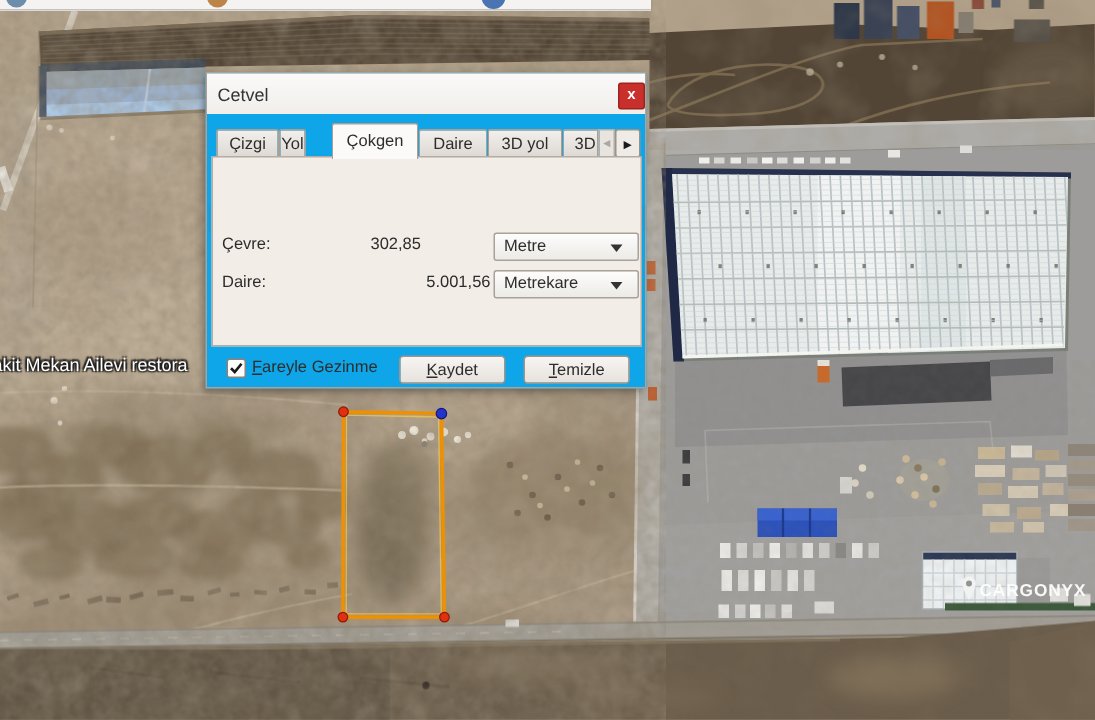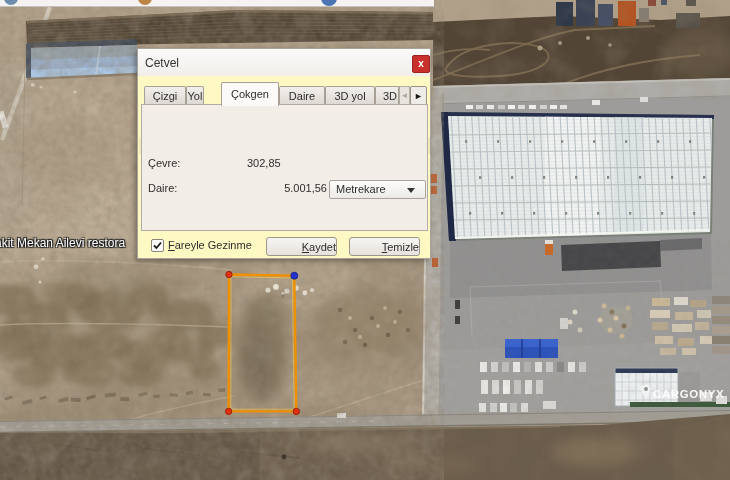--- a/index.html
+++ b/index.html
@@ -1,20 +1,20 @@
 <!DOCTYPE html>
 <html><head><meta charset="utf-8">
 <style>
 html,body{margin:0;padding:0;background:#fff}
 #stage{position:relative;width:730px;height:480px;overflow:hidden;font-family:"Liberation Sans",sans-serif}
 #stage *{box-sizing:border-box}
 .abs{position:absolute}
 .tab{position:absolute;top:10px;height:19px;background:linear-gradient(#f2efec,#ddd8d2);border:1px solid #a8a097;border-bottom:none;border-radius:2px 2px 0 0;text-align:center;line-height:19px}
 .combo{position:absolute;left:187px;width:97px;height:19px;background:linear-gradient(#fdfdfc,#eceae6);border:1px solid #a9a29b;border-radius:2px}
-.btn{position:absolute;top:188px;width:71px;height:19px;background:linear-gradient(#f7f5f2,#e6e2dd);border:1px solid #9c958c;border-radius:3px;text-align:right;line-height:18px}
+.btn{position:absolute;top:188px;width:71px;height:19px;background:linear-gradient(#f7f5f2,#e6e2dd);border:1px solid #9c958c;border-radius:3px;text-align:center;line-height:18px}
 </style></head>
 <body>
 <div id="stage">
 
 <svg class="abs" style="left:0;top:0" width="730" height="480" viewBox="0 0 730 480">
 <defs>
 <filter id="soft" x="-40%" y="-40%" width="180%" height="180%">
           <feGaussianBlur stdDeviation="6"></feGaussianBlur>
         </filter>
 <filter id="soft2" x="-40%" y="-40%" width="180%" height="180%">
@@ -568,21 +568,21 @@
 
 <div class="abs" style="left:0;top:0;width:434px;height:7px;background:#f5f3f1;border-bottom:1px solid #c6c2bd;overflow:hidden">
 
 <div style="position:absolute;left:4px;top:-9px;width:14px;height:14px;border-radius:50%;background:#6e8cab"></div>
 
 <div style="position:absolute;left:138px;top:-9px;width:14px;height:14px;border-radius:50%;background:#bd8448"></div>
 
 <div style="position:absolute;left:321px;top:-10px;width:16px;height:16px;border-radius:50%;background:#4a74b4"></div>
 </div>
 
-<div class="abs" style="left:137px;top:48px;width:294px;height:211px;background:#fef9c3;border:1px solid #a9a39c;box-shadow:-2px 2px 5px rgba(40,35,30,0.45);font-size:11px;color:#2d2d2d">
+<div class="abs" style="left:137px;top:48px;width:294px;height:211px;background:#0ea5e9;border:1px solid #a9a39c;box-shadow:-2px 2px 5px rgba(40,35,30,0.45);font-size:11px;color:#2d2d2d">
 
   <div class="abs" style="left:0;top:0;width:100%;height:27px;background:linear-gradient(#fbfaf9,#f1eeea)">
 
     <div class="abs" style="left:7px;top:7px;font-size:12px;color:#333">Cetvel</div>
 
     <div class="abs" style="left:274px;top:6px;width:18px;height:18px;background:#c9302c;border:1px solid #992420;border-radius:2px;color:#fff;font-size:10px;font-weight:bold;text-align:center;line-height:16px">x</div>
   </div>
 
   <div class="abs" style="left:0;top:27px;width:100%;height:29px">
 
@@ -604,20 +604,24 @@
   </div>
 
   <div class="abs" style="left:1px;top:88px;width:292px;height:17px;background:rgba(115,100,84,0.09)"></div>
 
   <div class="abs" style="left:3px;top:55px;width:287px;height:127px;border:1px solid #b2aca4;background:#f2ede6">
 
 
     <div class="abs" style="left:6px;top:52px">Çevre:</div>
     <div class="abs" style="left:105px;top:52px;width:80px;text-align:left">302,85</div>
 
+    <div class="combo" style="top:50px">
+      <div class="abs" style="left:6px;top:2px">Metre</div>
+      <div class="abs" style="left:77px;top:7px;width:0;height:0;border-left:4.5px solid transparent;border-right:4.5px solid transparent;border-top:5px solid #333"></div>
+    </div>
 
     <div class="abs" style="left:6px;top:77px">Daire:</div>
     <div class="abs" style="left:105px;top:77px;width:80px;text-align:right">5.001,56</div>
 
     <div class="combo" style="top:75px">
       <div class="abs" style="left:6px;top:2px">Metrekare</div>
       <div class="abs" style="left:77px;top:7px;width:0;height:0;border-left:4.5px solid transparent;border-right:4.5px solid transparent;border-top:5px solid #333"></div>
     </div>
   </div>
 

